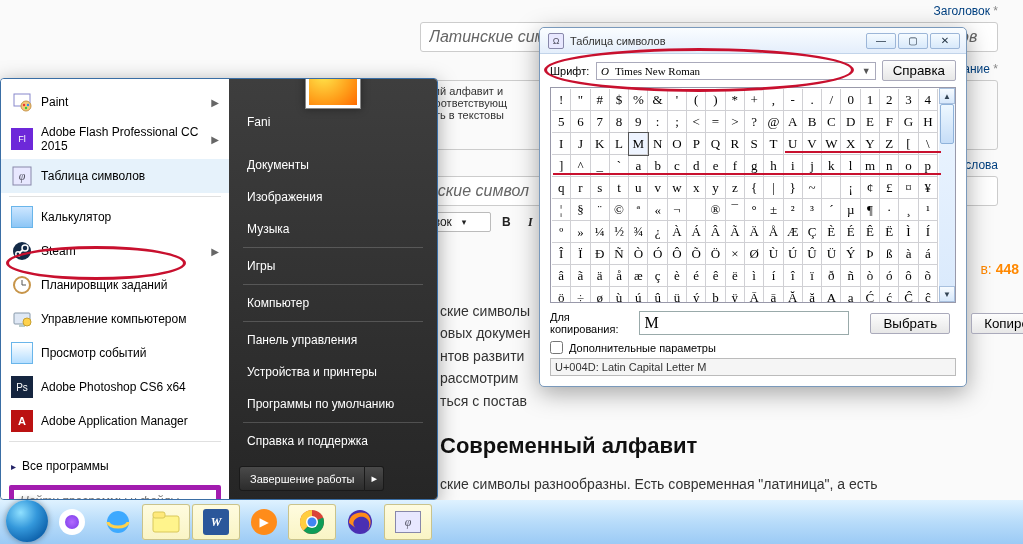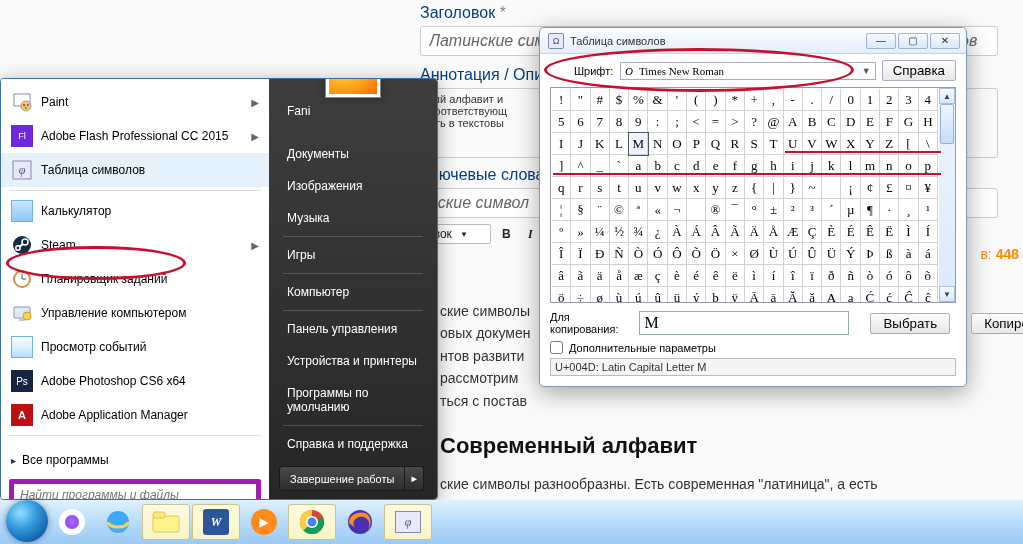--- a/index.html
+++ b/index.html
@@ -1,35 +1,35 @@
 <!DOCTYPE html>
 <html><head>
 <meta charset="utf-8">
 <style>
   * { box-sizing: border-box; margin: 0; padding: 0; }
   body { font-family: Tahoma, "Segoe UI", sans-serif; font-size: 12px; background: #fafafa; width: 1023px; height: 544px; overflow: hidden; position: relative; }
   
   
   .bg-page { position: absolute; left: 0; top: 0; right: 0; bottom: 44px; padding: 0 20px 0 0; }
   .bg-form { position: absolute; left: 420px; top: 0; right: 25px; }
-  .bg-label { font-size: 16px; color: #004080; margin-top: 4px; margin-bottom: 4px; display:block;}
+  .bg-label { font-size: 12px; color: #004080; margin-top: 4px; margin-bottom: 4px; display:block;text-align:right;}
   .bg-star { color: #888; }
   .bg-input { width: 100%; border: 1px solid #ccc; border-radius: 3px; padding: 5px 8px; font-style: italic; color: #666; font-size: 16px; font-family: Verdana, sans-serif; }
   .bg-textarea { width: 100%; border: 1px solid #ccc; border-radius: 3px; font-size:11px; padding: 4px 8px; color: #333; height: 70px; }
   .bg-bottomtext { position: absolute; left: 440px; top: 300px; right: 25px; font-family: Verdana, sans-serif; font-size: 14px; color: #333; line-height: 1.6; }
   .bg-bottomtext h2 { font-size: 22px; font-weight: bold; margin: 16px 0 10px 0; color:#111; }
   .toolbar-row { margin-top:6px; display:flex; align-items:center; gap:6px; font-size:12px; color:#222;}
   .toolbar-sel { border:1px solid #bbb; padding:2px 24px 2px 6px; border-radius:2px; background:#fff; display:inline-flex; align-items:center; gap:4px;}
   .tb-ico { width:18px; height:18px; display:inline-flex; align-items:center; justify-content:center; font-weight:bold;}
-  .count-badge { position:absolute; top:246px; right:4px; color:#f80; font-size:14px; }
+  .count-badge { position:absolute; top:261px; right:4px; color:#f80; font-size:14px; }
   .count-badge b { color:#f80; font-weight:bold; }
 
   
   .start-menu { position: absolute; left: 0; top: 78px; width: 438px; height: 422px; background: #fff; border: 1px solid #3a6ea5; border-radius: 4px; box-shadow: 0 4px 20px rgba(0,0,0,.35); display: flex; overflow:hidden;}
-  .sm-left { width: 268px; background: #fff; display: flex; flex-direction: column; padding: 6px 0; }
+  .sm-left { width: 228px; background: #fff; display: flex; flex-direction: column; padding: 6px 0; }
   .sm-right { flex: 1; background: linear-gradient(180deg, #3e3e3e, #262626); color: #fff; display: flex; flex-direction: column; justify-content: flex-end; }
   .sm-avatar-wrap { display:flex; justify-content:center; margin-top:-26px; }
   .sm-avatar { width: 56px; height: 56px; border: 1px solid #888; background:#fff; padding:3px; box-shadow:0 0 8px rgba(0,0,0,.4);}
   .sm-avatar-inner { width:100%; height:100%; background: radial-gradient(circle at 30% 35%, #ffe84d 0%, #ff9f1a 60%, #ff6b00 100%); }
   .sm-item { display: flex; align-items: center; gap: 8px; padding: 6px 10px; cursor: default; }
   .sm-item:hover, .sm-item.hl { background: #e6f2fb; }
   .sm-item .ico { width: 22px; height: 22px; display:flex; align-items:center; justify-content:center; }
   .sm-item .ico.bg-red{background:#6d28d9;color:#fff;font-size:9px;}
   .sm-item .ico.bg-navy{background:#15253f;color:#fff;font-size:10px;}
   .sm-item .ico.bg-event{background:linear-gradient(#fff,#b5deff);border:1px solid #69b5ea;}
@@ -51,21 +51,21 @@
 
   
   .charmap { position: absolute; left: 539px; top: 27px; width: 428px; background: #fff; border: 1px solid #7a99bb; border-radius: 5px; box-shadow: 0 6px 24px rgba(0,0,0,.35); font-size: 11px; padding-bottom:2px;}
   .cm-title { height: 26px; display: flex; align-items: center; padding: 0 6px 0 8px; background: linear-gradient(#fafdff,#e4eefb); border-bottom: 1px solid #c2d4ea; border-radius: 5px 5px 0 0;}
   .cm-title .ico { width:16px; height:16px; border:1px solid #88a; background:#e8e8ff; border-radius:2px; margin-right:6px; display:flex;align-items:center;justify-content:center;font-size:9px;color:#556;}
   .cm-title .t { color:#333; }
   .cm-winbtns { margin-left:auto; display:flex; gap:2px;}
   .cm-winbtn { width:30px; height:16px; border:1px solid #9cb6d8; background:linear-gradient(#f5fbff,#d8e9fb); border-radius:2px; display:flex;align-items:center;justify-content:center; font-size:10px; color:#234;}
   .cm-body { padding: 6px 10px 8px 10px; }
   .cm-row { display:flex; align-items:center; gap:6px; margin-bottom:6px; }
-  .cm-row label{ min-width:40px;margin-left:24px; }
+  .cm-row label{ min-width:40px; }
   .cm-font { flex:1; display:flex; align-items:center; border:1px solid #aab; padding:2px 4px; background:#fff; }
   .cm-font .o { font-style:italic; font-family:"Times New Roman",serif; margin-right:6px;}
   .cm-font .name { font-family:"Times New Roman",serif; }
   .cm-font .dd { margin-left:auto; font-size:9px; color:#555; }
   .cm-help { padding:2px 10px; border:1px solid #aab; background:linear-gradient(#fdfdfd,#e7e7e7); border-radius:2px; }
   .cm-grid-wrap { border:1px solid #99a; padding:1px; height:216px; overflow:hidden; position:relative; }
   .cm-grid { display:grid; grid-template-columns: repeat(20, 1fr); }
   .cm-cell { border: 1px solid #d0d0d4; border-top:none; border-left:none; height:22px; display:flex; align-items:center; justify-content:center; font-family:"Times New Roman", serif; font-size:13px; background:#fff; cursor:pointer;}
   .cm-cell.sel { outline:1px solid #555; background:#eef4ff; position:relative; z-index:2;}
   .cm-scroll { position:absolute; right:0; top:0; bottom:0; width:16px; background:linear-gradient(#eef6ff,#d9e9fc);}

